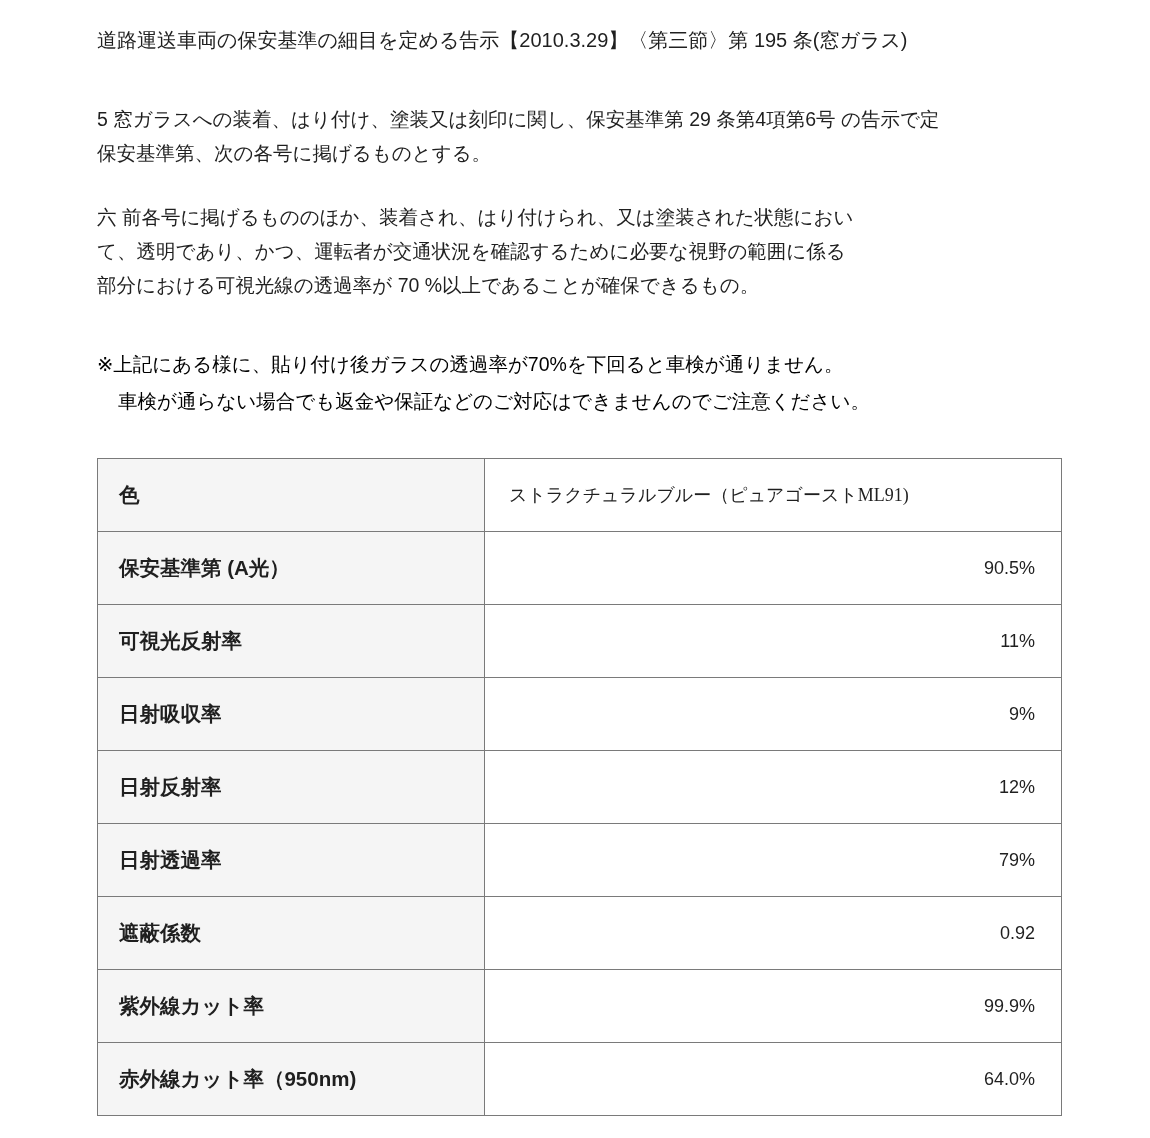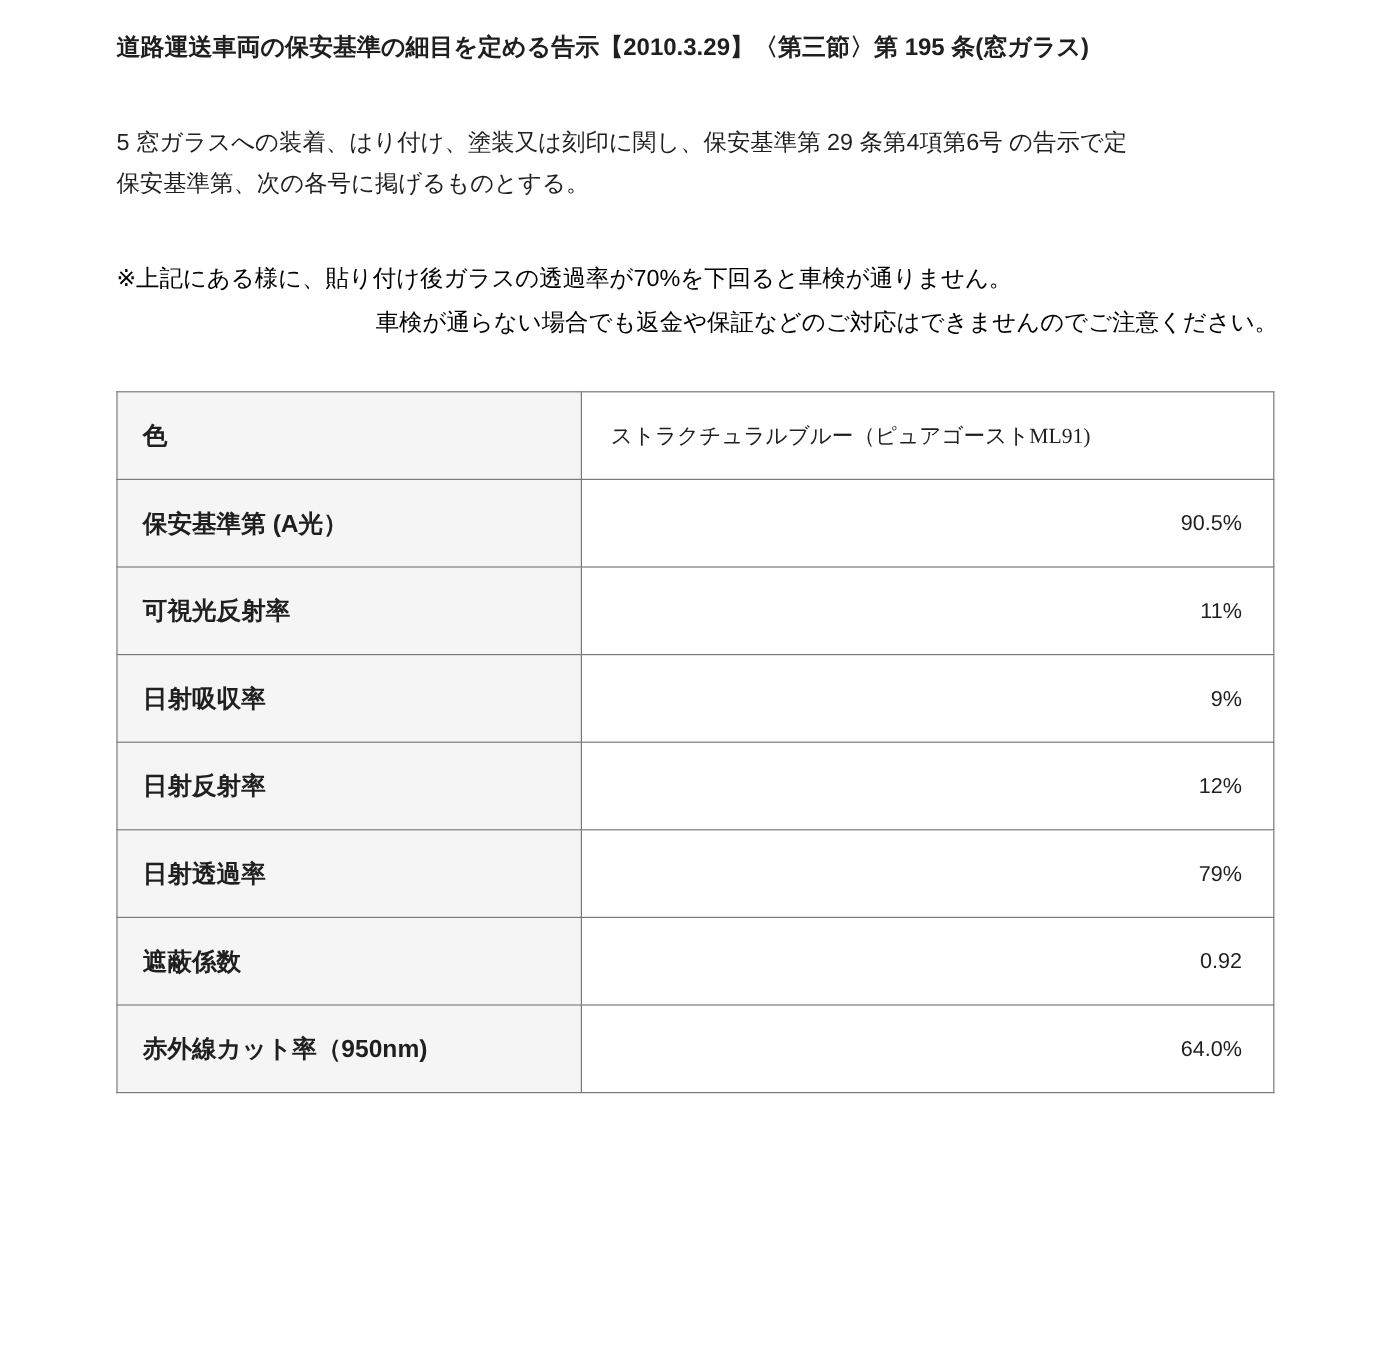--- a/index.html
+++ b/index.html
@@ -12,42 +12,41 @@
     height: 1138px;
     overflow: hidden;
     font-family: "Liberation Sans", "DejaVu Sans", sans-serif;
     color: #1f1f1f;
   }
   .content {
     padding: 26px 85px 0 97px;
   }
   .doc-title {
     font-size: 20px;
-    font-weight: 700;
+    font-weight: 400;
     line-height: 28px;
     margin: 0 0 48px 0;
     white-space: nowrap;
   }
   .para {
     font-size: 19.5px;
     line-height: 34px;
     margin: 12px 0 30px 0;
   }
   .para .line, .warning .line {
     white-space: nowrap;
   }
   .warning {
     margin-top: 44px;
     font-size: 19.5px;
     line-height: 37px;
     color: #000000; 
   }
   .warning .line-indented {
     padding-left: 21px;
-    text-align: right;
   }
   table.spec {
     border-collapse: collapse;
     table-layout: fixed;
     width: 965px;
     margin-top: 38px;
   }
   .spec th, .spec td {
     border: 1.5px solid #7a7a7a;
     height: 73px;
@@ -83,20 +82,25 @@
 
 <div class="content">
 
   <h1 class="doc-title">道路運送車両の保安基準の細目を定める告示【2010.3.29】〈第三節〉第 195 条(窓ガラス)</h1>
 
   <div class="para">
     <div class="line">5 窓ガラスへの装着、はり付け、塗装又は刻印に関し、保安基準第 29 条第4項第6号 の告示で定</div>
     <div class="line">保安基準第、次の各号に掲げるものとする。</div>
   </div>
 
+  <div class="para">
+    <div class="line">六 前各号に掲げるもののほか、装着され、はり付けられ、又は塗装された状態におい</div>
+    <div class="line">て、透明であり、かつ、運転者が交通状況を確認するために必要な視野の範囲に係る</div>
+    <div class="line">部分における可視光線の透過率が 70 %以上であることが確保できるもの。</div>
+  </div>
 
   <div class="warning">
     <div class="line">※上記にある様に、貼り付け後ガラスの透過率が70%を下回ると車検が通りません。</div>
     <div class="line line-indented">車検が通らない場合でも返金や保証などのご対応はできませんのでご注意ください。</div>
   </div>
 
   <table class="spec">
     <tbody>
       <tr>
         <th>色</th>
@@ -120,19 +124,23 @@
       </tr>
       <tr>
         <th>日射透過率</th>
         <td>79%</td>
       </tr>
       <tr>
         <th>遮蔽係数</th>
         <td>0.92</td>
       </tr>
       <tr>
+        <th>紫外線カット率</th>
+        <td>99.9%</td>
+      </tr>
+      <tr>
         <th>赤外線カット率（950nm)</th>
         <td>64.0%</td>
       </tr>
     </tbody>
   </table>
 
 </div>
 
 </body></html>

